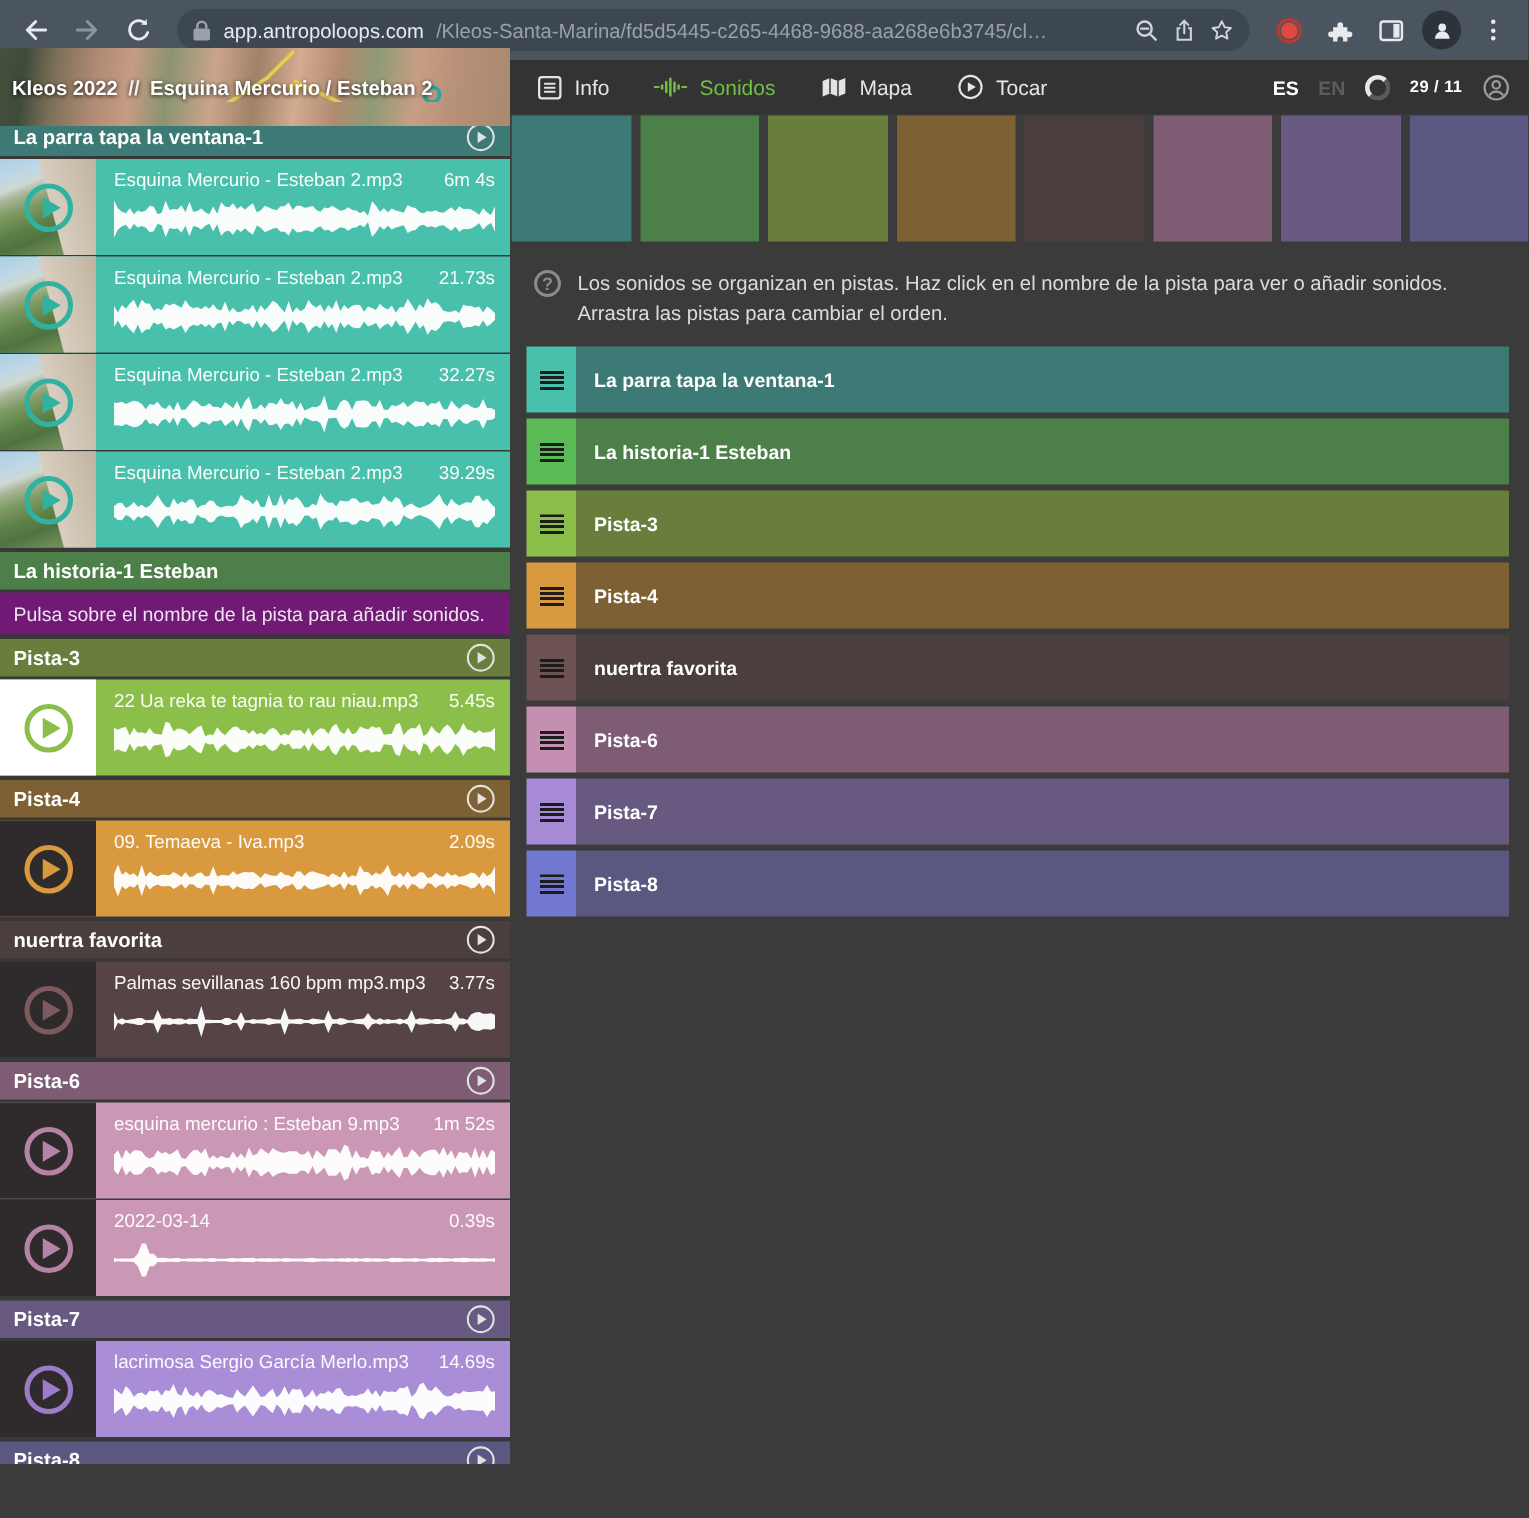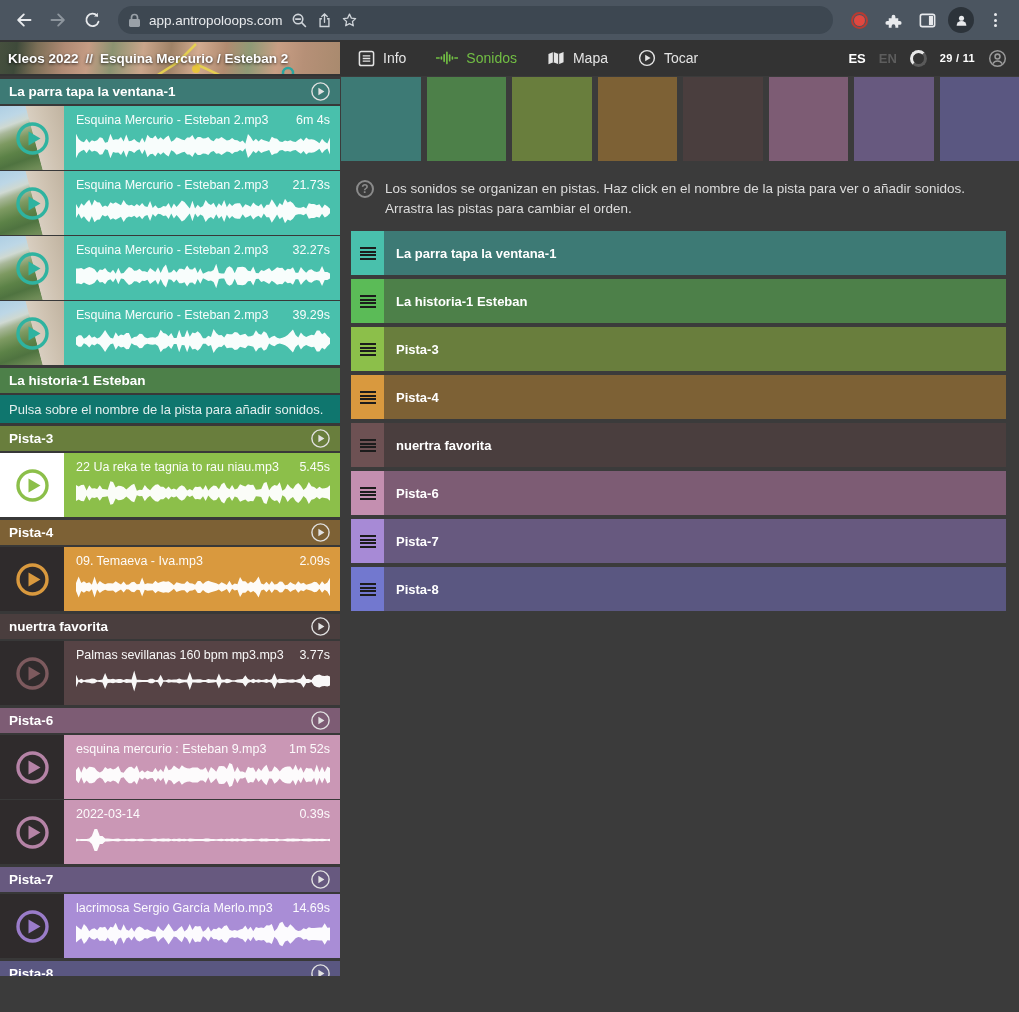--- a/index.html
+++ b/index.html
@@ -33,21 +33,21 @@
   .om-ic { color:#cfd4d9; flex:none; display:flex; cursor:pointer; }
   .rec { width:17px; height:17px; border-radius:50%; border:2px solid #b93a31; background:#e14840;
     background-clip:content-box; padding:1px; }
   .avatar { width:26px; height:26px; border-radius:50%; background:#2c333a; display:flex;
     align-items:center; justify-content:center; color:#e8eaed; }
   .kebab { display:flex; flex-direction:column; gap:2.5px; align-items:center; }
   .kebab i { width:3px; height:3px; border-radius:50%; background:#e8eaed; }
 
   
   .appheader { height:36px; background:#333; display:flex; align-items:center; color:#e8e8e8; }
-  .crumb { width:340px; height:32px; flex:none; display:flex; align-items:center; padding:0 8px;
+  .crumb { width:340px; height:52px; flex:none; display:flex; align-items:center; padding:0 8px;
     font-size:13.5px; font-weight:600; color:#fff; text-shadow:0 1px 3px rgba(0,0,0,.8);
     position:relative; overflow:hidden; cursor:pointer;
     background:linear-gradient(97deg,#46503e 0%,#3e4a3a 5%,#7c6f57 11%,#b08a74 19%,#c59c84 26%,
       #8b9371 33%,#caa58b 42%,#9f8267 50%,#d3ab90 58%,#b18b70 66%,#8f9a76 73%,#c89e84 81%,
       #b69077 89%,#a98a6e 100%); }
   .crumb svg { position:absolute; inset:0; }
   .crumb .txt { position:relative; white-space:nowrap; }
   .crumb .sep { margin:0 7px; color:#f0f0f0; }
   .nav { display:flex; align-items:center; gap:30px; margin-left:18px; }
   .nav-item { display:flex; align-items:center; gap:8px; font-size:14px; color:#e4e4e4; cursor:pointer; }
@@ -125,20 +125,21 @@
       </span>
 
     <div class="omnibox">
       <span class="om-ic" style="color:#9aa1a8">
         <svg width="13" height="15" viewBox="0 0 13 15">
             <rect x="1" y="6" width="11" height="8" rx="1.4" fill="currentColor"></rect>
             <path d="M3.5 6V4.5a3 3 0 0 1 6 0V6" fill="none" stroke="currentColor" stroke-width="1.7"></path>
           </svg>
         </span>
       <span class="host">app.antropoloops.com</span>
+        <span class="path">/Kleos-Santa-Marina/fd5d5445-c265-4468-9688-aa268e6b3745/cl…</span>
       <span class="om-ic">
         <svg width="17" height="17" viewBox="0 0 18 18">
             <circle cx="7.5" cy="7.5" r="5" fill="none" stroke="currentColor" stroke-width="1.7"></circle>
             <path d="M5 7.5h5M11.3 11.3l4 4" stroke="currentColor" stroke-width="1.7" stroke-linecap="round"></path>
           </svg>
         </span>
       <span class="om-ic">
         <svg width="17" height="17" viewBox="0 0 20 20">
             <path d="M7 8H4.8v9h10.4V8H13" fill="none" stroke="currentColor" stroke-width="1.6"></path>
             <path d="M10 12V2.6M6.8 5.4L10 2.2l3.2 3.2" fill="none" stroke="currentColor" stroke-width="1.6" stroke-linecap="round"></path>
@@ -339,21 +340,21 @@
             <svg class="wave" viewBox="0 0 240 24" preserveAspectRatio="none">
               <path d="M0 12 L0.0 8.7 L2.5 6.7 L5.0 6.6 L7.5 9.9 L10.0 8.6 L12.5 6.1 L15.0 9.1 L17.5 7.8 L20.0 9.7 L22.5 8.5 L25.0 5.5 L27.5 1.9 L30.0 5.8 L32.5 9.0 L35.0 9.6 L37.5 3.9 L40.0 7.7 L42.5 5.9 L45.0 6.8 L47.5 4.5 L50.0 4.7 L52.5 10.0 L55.0 8.3 L57.5 7.8 L60.0 5.3 L62.5 5.5 L65.0 8.6 L67.5 9.5 L70.0 8.7 L72.5 8.5 L75.0 8.9 L77.5 7.3 L80.0 1.7 L82.5 4.6 L85.0 5.3 L87.5 7.6 L90.0 4.6 L92.5 9.2 L95.0 9.3 L97.5 1.6 L100.0 8.3 L102.5 8.1 L105.0 1.7 L107.5 8.1 L110.0 4.1 L112.5 4.9 L115.0 3.1 L117.5 5.4 L120.0 9.4 L122.5 9.5 L125.0 7.2 L127.5 8.3 L130.0 0.9 L132.5 4.7 L135.0 6.6 L137.5 6.4 L140.0 8.7 L142.5 5.2 L145.0 5.7 L147.5 5.7 L150.0 3.8 L152.5 4.1 L155.0 6.7 L157.5 6.1 L160.0 5.4 L162.5 7.9 L165.0 7.5 L167.5 6.8 L170.0 2.1 L172.5 5.3 L175.0 6.3 L177.5 3.0 L180.0 4.5 L182.5 9.7 L185.0 8.0 L187.5 7.1 L190.0 8.9 L192.5 9.8 L195.0 8.9 L197.5 8.0 L200.0 6.5 L202.5 3.9 L205.0 1.3 L207.5 6.5 L210.0 8.7 L212.5 4.1 L215.0 6.9 L217.5 8.3 L220.0 7.1 L222.5 6.2 L225.0 6.7 L227.5 2.4 L230.0 2.2 L232.5 5.7 L235.0 4.2 L237.5 7.2 L240.0 9.5 L240 12 L240.0 14.5 L237.5 16.8 L235.0 19.8 L232.5 18.3 L230.0 21.8 L227.5 21.6 L225.0 17.3 L222.5 17.8 L220.0 16.9 L217.5 15.7 L215.0 17.1 L212.5 19.9 L210.0 15.3 L207.5 17.5 L205.0 22.7 L202.5 20.1 L200.0 17.5 L197.5 16.0 L195.0 15.1 L192.5 14.2 L190.0 15.1 L187.5 16.9 L185.0 16.0 L182.5 14.3 L180.0 19.5 L177.5 21.0 L175.0 17.7 L172.5 18.7 L170.0 21.9 L167.5 17.2 L165.0 16.5 L162.5 16.1 L160.0 18.6 L157.5 17.9 L155.0 17.3 L152.5 19.9 L150.0 20.2 L147.5 18.3 L145.0 18.3 L142.5 18.8 L140.0 15.3 L137.5 17.6 L135.0 17.4 L132.5 19.3 L130.0 23.1 L127.5 15.7 L125.0 16.8 L122.5 14.5 L120.0 14.6 L117.5 18.6 L115.0 20.9 L112.5 19.1 L110.0 19.9 L107.5 15.9 L105.0 22.3 L102.5 15.9 L100.0 15.7 L97.5 22.4 L95.0 14.7 L92.5 14.8 L90.0 19.4 L87.5 16.4 L85.0 18.7 L82.5 19.4 L80.0 22.3 L77.5 16.7 L75.0 15.1 L72.5 15.5 L70.0 15.3 L67.5 14.5 L65.0 15.4 L62.5 18.5 L60.0 18.7 L57.5 16.2 L55.0 15.7 L52.5 14.0 L50.0 19.3 L47.5 19.5 L45.0 17.2 L42.5 18.1 L40.0 16.3 L37.5 20.1 L35.0 14.4 L32.5 15.0 L30.0 18.2 L27.5 22.1 L25.0 18.5 L22.5 15.5 L20.0 14.3 L17.5 16.2 L15.0 14.9 L12.5 17.9 L10.0 15.4 L7.5 14.1 L5.0 17.4 L2.5 17.3 L0.0 15.3 Z" fill="#ffffff" opacity="0.96"></path>
             </svg>
           </div>
         </div>
       </div>
       <div class="section">
         <div class="sec-head" style="background: rgb(77, 128, 73);">
           <span>La historia-1 Esteban</span>
         </div>
-        <div class="track-hint" style="background: #0f766e;">Pulsa sobre el nombre de la pista para añadir sonidos.</div>
+        <div class="track-hint" style="background: #701a75;">Pulsa sobre el nombre de la pista para añadir sonidos.</div>
       </div>
       <div class="section">
         <div class="sec-head" style="background: rgb(105, 126, 61);">
           <span>Pista-3</span>
           <span class="sec-play">
             <svg width="21" height="21" viewBox="0 0 21 21">
               <circle cx="10.5" cy="10.5" r="8.6" fill="none" stroke="#e2e2e2" stroke-width="1.4"></circle>
               <path d="M8.4 6.7l6 3.8-6 3.8z" fill="#e2e2e2"></path>
             </svg>
           </span>

